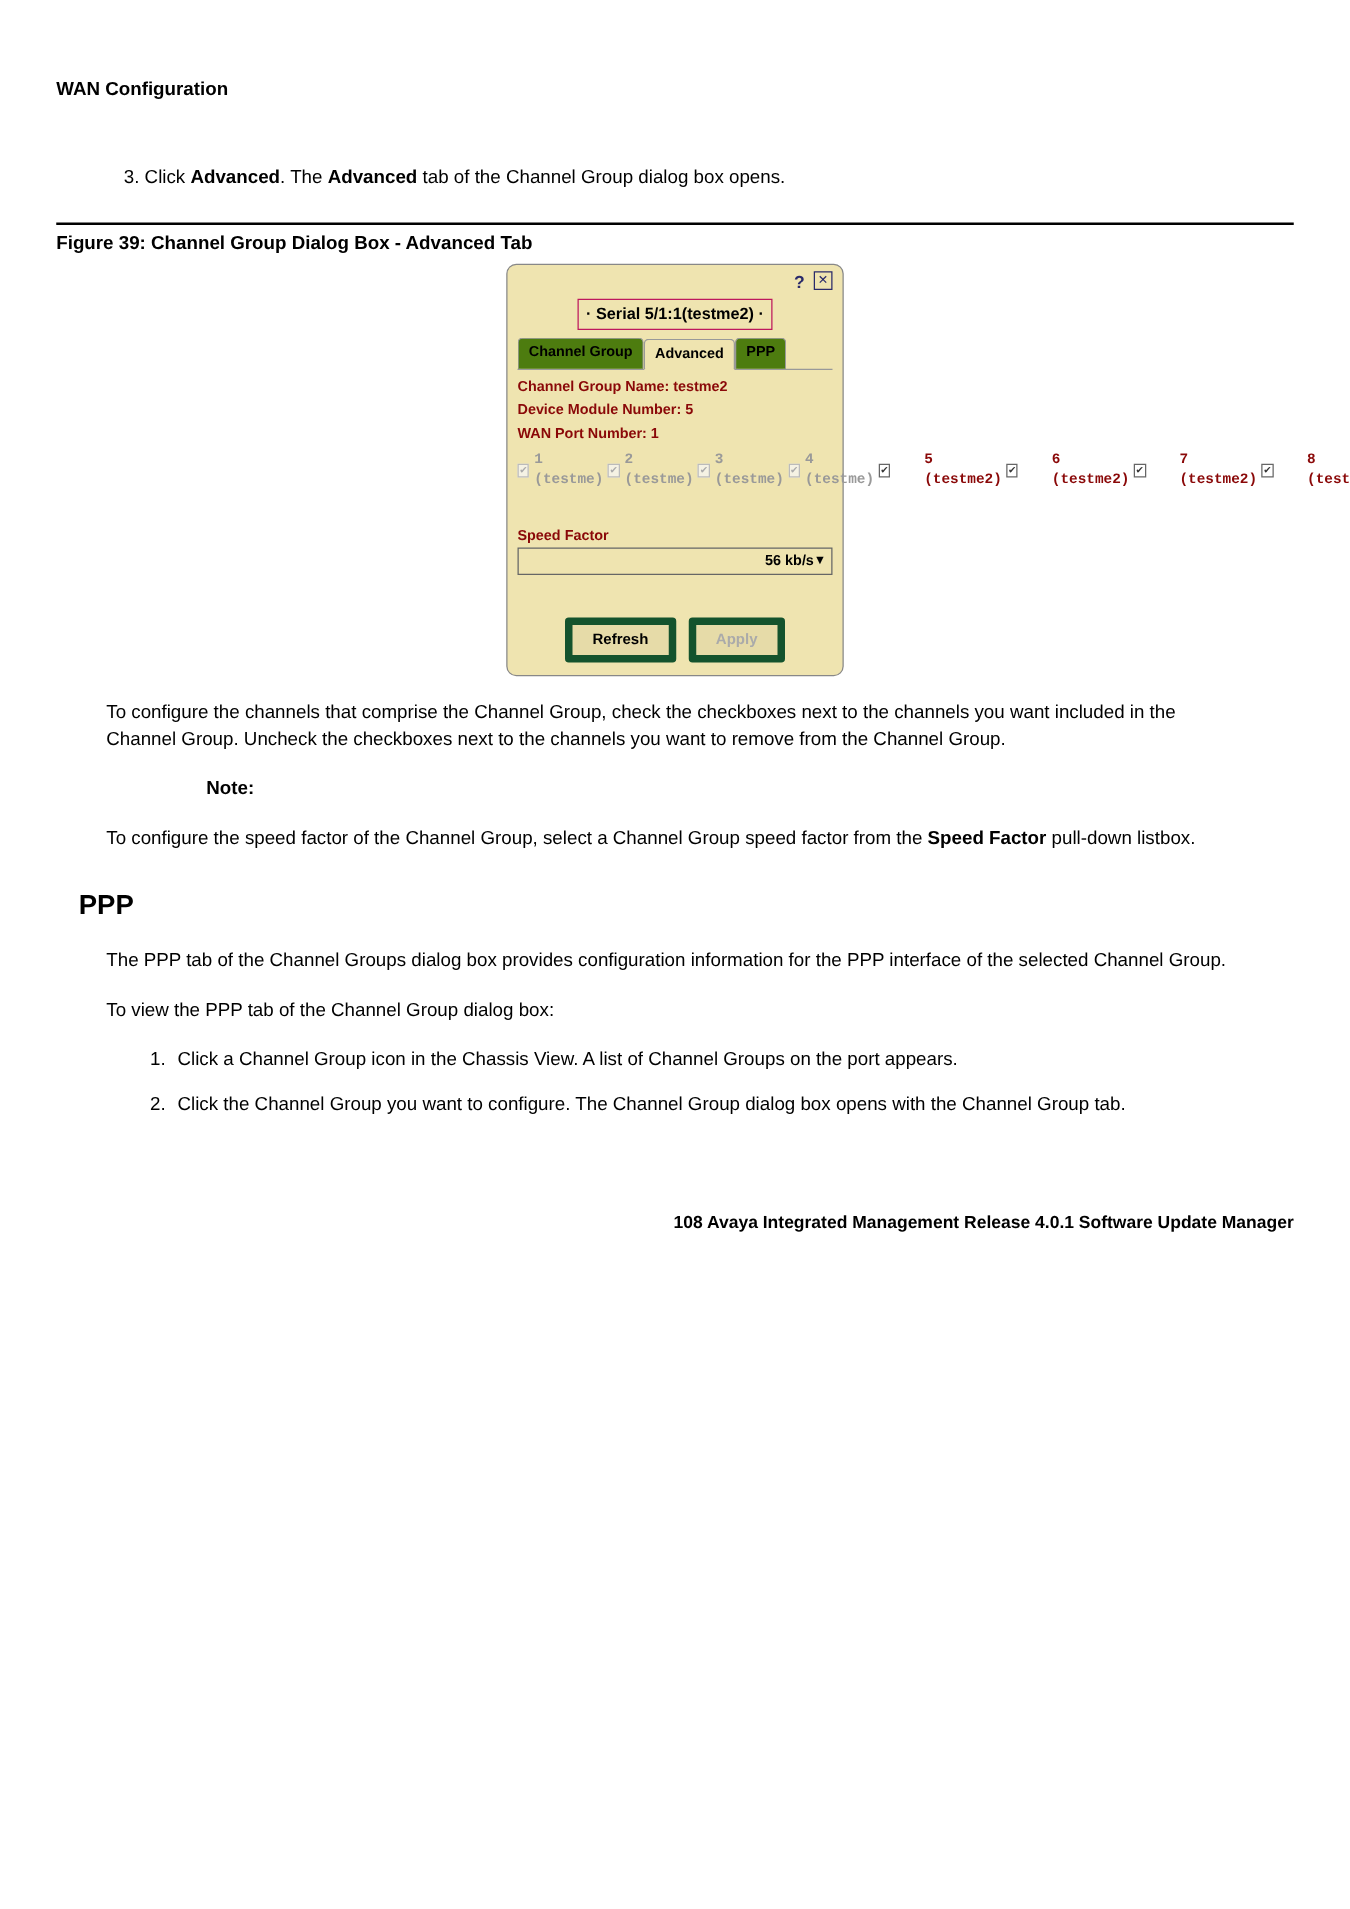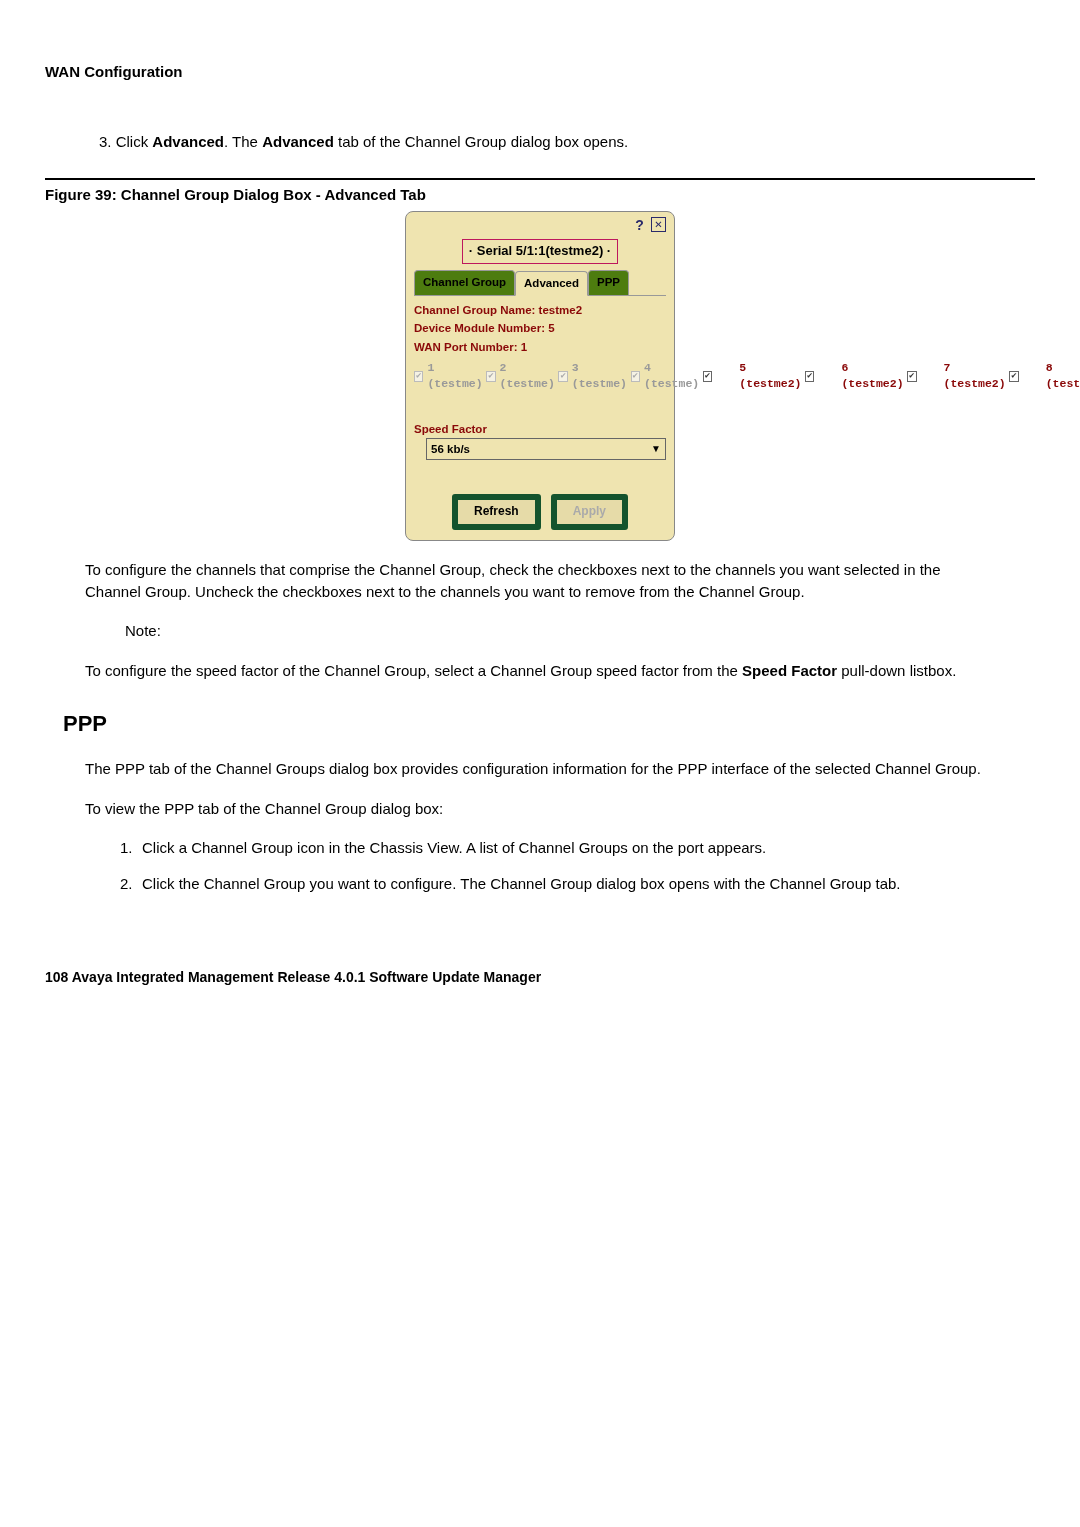--- a/index.html
+++ b/index.html
@@ -157,23 +157,22 @@
     font-weight: bold;
     font-size: 11.5px;
   }
   .sf-select {
     border: 1px solid #666;
     background: #efe4b0;
     padding: 2px 4px;
     font-weight: bold;
     font-size: 11.5px;
     display: flex;
-    justify-content: space-between;
-    align-items: center;
-    margin-left: 12px;
+    justify-content: flex-end;
+    align-items: center;
   }
   .sf-arrow { font-size: 10px; }
   .dlg-buttons {
     margin-top: 34px;
     display: flex;
     justify-content: center;
     gap: 10px;
   }
   .dlg-btn {
     border: 6px solid #14532d;
@@ -186,22 +185,23 @@
   .dlg-btn.disabled { color: #aaa; }
 
   
   .para {
     margin: 0 40px 18px 40px;
   }
   .note-block {
     margin: 0 40px 18px 80px;
   }
   .note-label {
-    font-weight: normal;
+    font-weight: bold;
     margin-bottom: 6px;
+    margin-left: 40px;
   }
   .note-text {
     margin-left: 54px;
   }
   .ppp-heading {
     font-weight: bold;
     font-size: 22px;
     margin: 26px 0 18px 18px;
   }
   .ol {
@@ -211,20 +211,21 @@
     display: flex;
     margin-bottom: 14px;
   }
   .ol-num {
     min-width: 22px;
   }
   .footer {
     margin-top: 72px;
     font-weight: bold;
     font-size: 14px;
+    text-align: right;
   }
 </style>
 </head>
 <body>
 
 <div class="header-title">WAN Configuration</div>
 
 <div class="step">
   <span>3. Click </span><span class="bold">Advanced</span><span>. The </span><span class="bold">Advanced</span><span> tab of the Channel Group dialog box opens.</span>
 </div>
@@ -359,21 +360,21 @@
       <span class="sf-arrow">▼</span>
     </div>
 
     <div class="dlg-buttons">
       <div class="dlg-btn">Refresh</div>
       <div class="dlg-btn disabled">Apply</div>
     </div>
   </div>
 </div>
 
-<div class="para">To configure the channels that comprise the Channel Group, check the checkboxes next to the channels you want selected in the Channel Group. Uncheck the checkboxes next to the channels you want to remove from the Channel Group.</div>
+<div class="para">To configure the channels that comprise the Channel Group, check the checkboxes next to the channels you want included in the Channel Group. Uncheck the checkboxes next to the channels you want to remove from the Channel Group.</div>
 
 <div class="note-block">
   <div class="note-label">Note:</div>
 </div>
 
 <div class="para">
   <span>To configure the speed factor of the Channel Group, select a Channel Group speed factor from the </span><span class="bold">Speed Factor</span><span> pull-down listbox.</span>
 </div>
 
 <div class="ppp-heading">PPP</div>

